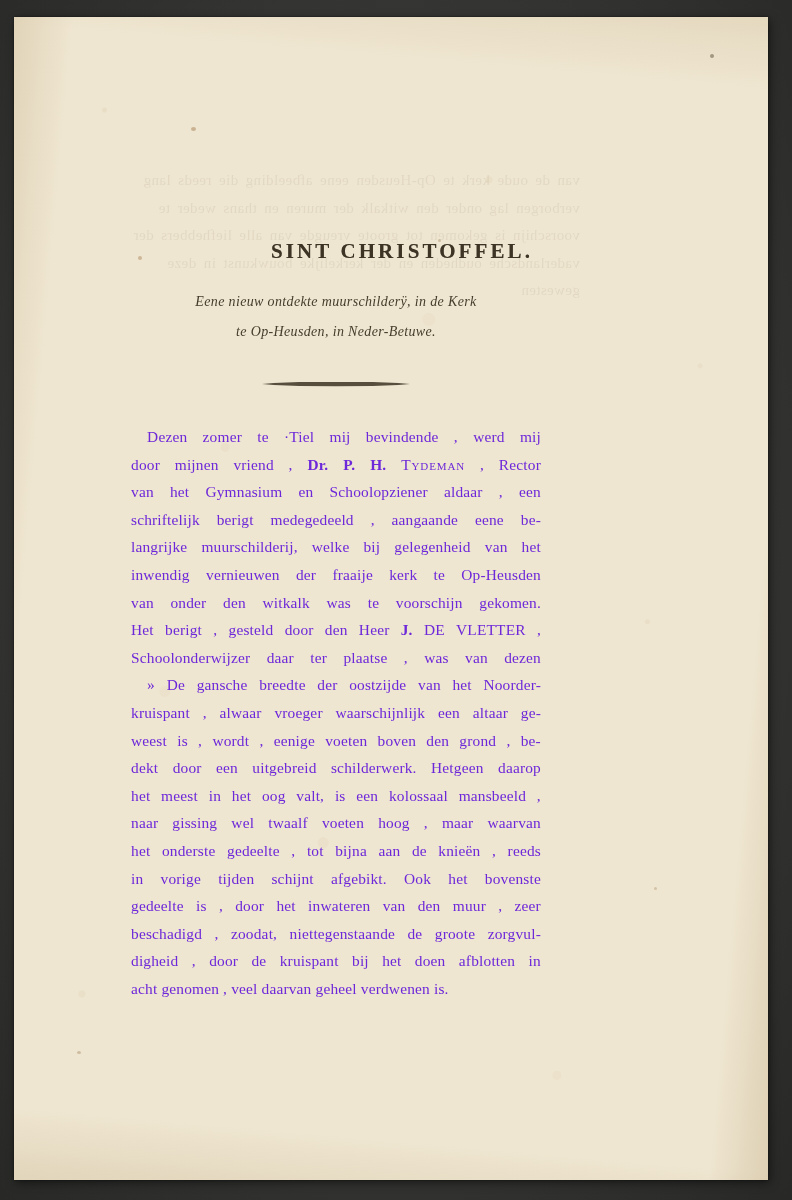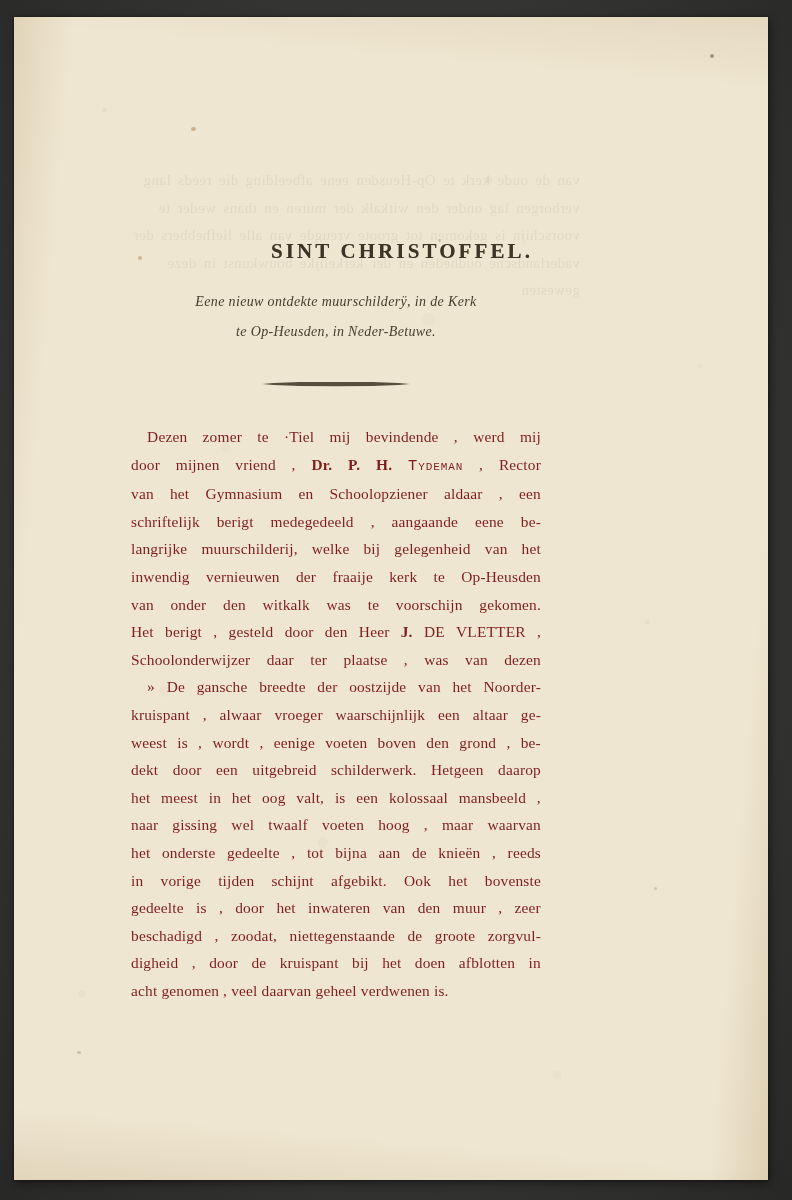--- a/index.html
+++ b/index.html
@@ -131,38 +131,37 @@
   }
 
   #body-text {
     margin: 0;
     padding-top: 30px;
   }
   .para {
     margin: 0;
     font-size: 15.4px;
     line-height: 27.6px;
-    color: #7f1d1d;
+    color: #6d28d9;
     letter-spacing: .18px;
   }
   .para-line {
     display: block;
     white-space: nowrap;
   }
   
   .para-line.justify {
     display: flex;
     justify-content: space-between;
     white-space: nowrap;
   }
   .para-line.justify > span { white-space: pre; }
   .smallcaps {
     font-variant: small-caps;
     letter-spacing: .9px;
-    font-family: Liberation Mono, monospace;
   }
   b.nm { font-weight: bold; text-align: right; }
 
   
   .speck {
     position: absolute;
     border-radius: 50%;
     pointer-events: none;
   }
 </style>

